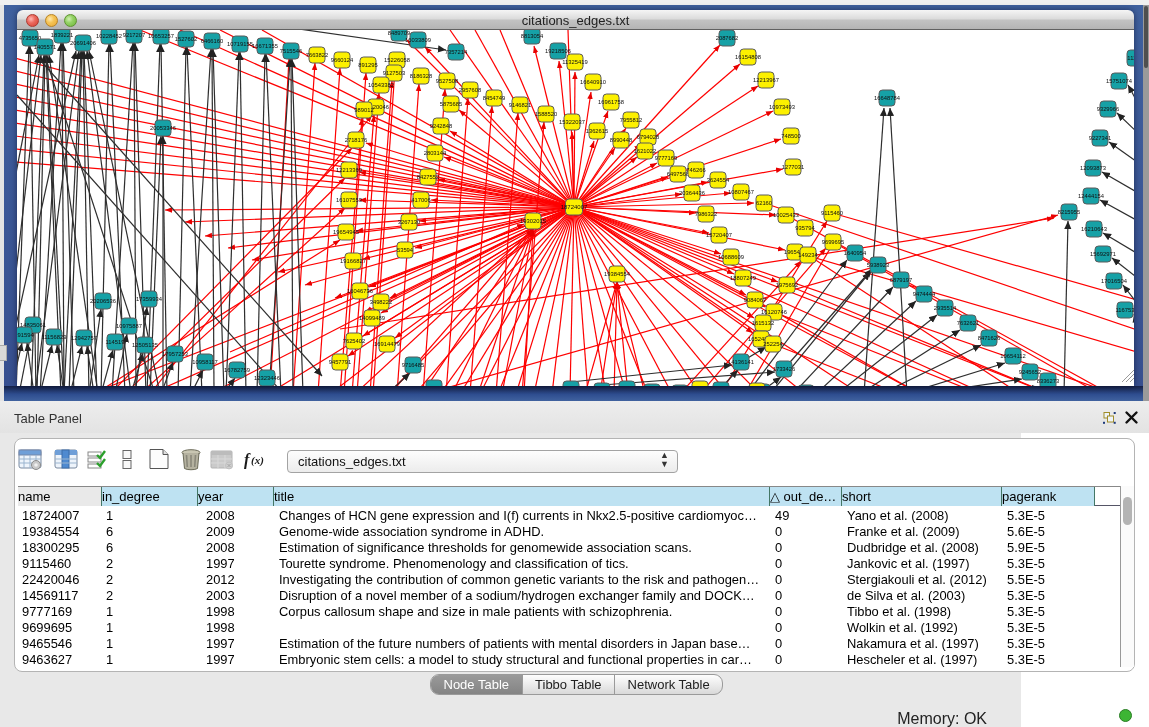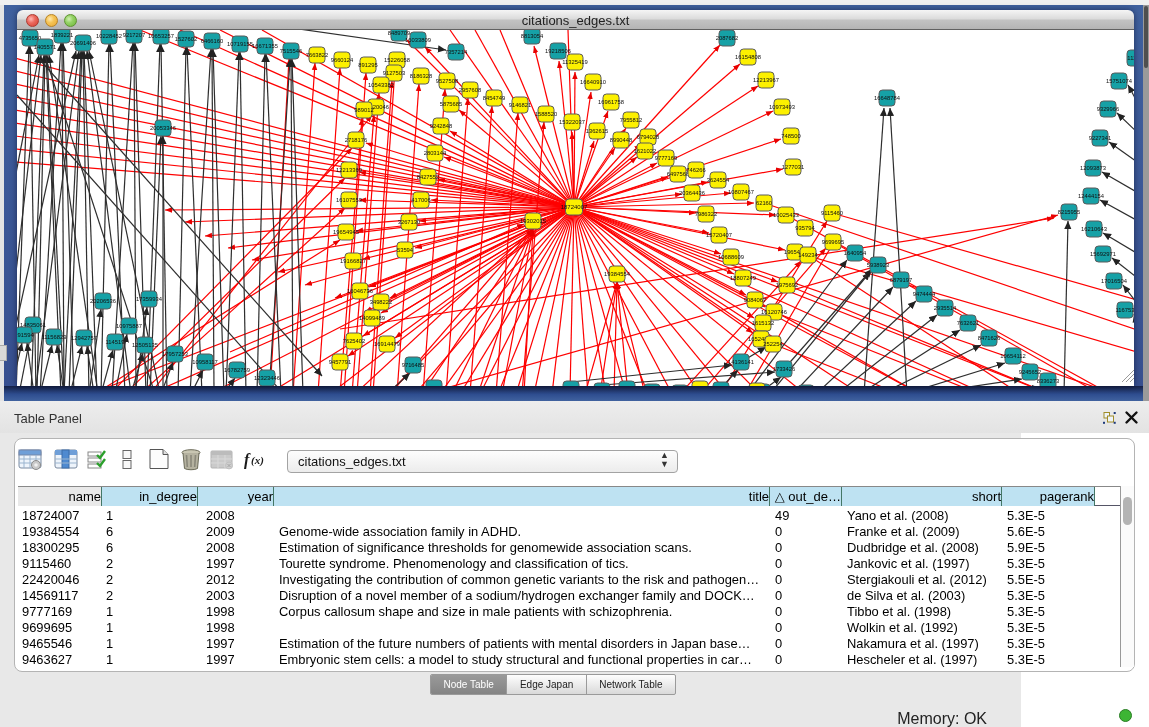--- a/index.html
+++ b/index.html
@@ -23,31 +23,31 @@
 #panelhead{position:absolute;left:0;top:401px;width:1149px;height:32px;background:linear-gradient(#ededed,#e3e3e3)}
 #panelhead span{position:absolute;left:14px;top:10px;font-size:13px;color:#333}
 #floatico{position:absolute;left:1103px;top:412px;width:13px;height:12px}
 #closeico{position:absolute;left:1124px;top:410px;width:15px;height:15px}
 #panel{position:absolute;left:14px;top:438px;width:1121px;height:234px;background:#fff;border:1px solid #b4b4b4;border-radius:8px;overflow:hidden}
 #toolbar{position:absolute;left:14px;top:438px;width:1121px;height:47px;background:#f4f4f4;border-radius:8px 8px 0 0}
 #dropdown{position:absolute;left:287px;top:450px;width:391px;height:23px;background:linear-gradient(#fdfdfd,#ececec);border:1px solid #a3a3a3;border-radius:4px;font-size:13px;color:#111;line-height:21px;padding-left:10px}
 #ddarrows{position:absolute;left:660px;top:451px;font-size:9px;color:#333;line-height:9px;text-align:center}
 
 #thead{position:absolute;left:18px;top:486px;width:1102px;height:20px;font-size:13px;color:#000;border-top:1px solid #888;border-bottom:1px solid #556}
-.th{position:absolute;top:0;height:19px;background:#bee2f2;border-right:1px solid #476;text-align:right;line-height:19px}
+.th{position:absolute;top:0;height:19px;background:#bee2f2;border-right:1px solid #476;text-align:left;line-height:19px}
 #tbody{position:absolute;left:18px;top:508px;width:1102px;height:160px;font-size:12.9px;color:#000}
 .tr{position:relative;height:16px;white-space:nowrap}
 .c{position:absolute;top:0;overflow:hidden;line-height:15px}
 .c0{left:4px;width:80px}.c1{left:88px;width:92px}.c2{left:188px;width:72px}
 .c3{left:261px;width:491px}.c4{left:757px;width:68px}.c5{left:829px;width:156px}
 .c6{left:989px;width:88px}
 #vscroll{position:absolute;left:1120px;top:486px;width:14px;height:181px;background:#fbfbfb;border-left:1px solid #999}
 #vthumb{position:absolute;left:1123px;top:497px;width:9px;height:28px;background:#b4b4b4;border-radius:5px}
 
-#tabs{position:absolute;left:430px;top:674px;height:21px;display:flex;border:1px solid #9a9a9a;border-radius:2px;overflow:hidden;font-size:10px;background:linear-gradient(#fefefe,#d9d9d9)}
+#tabs{position:absolute;left:430px;top:674px;height:21px;display:flex;border:1px solid #9a9a9a;border-radius:9px;overflow:hidden;font-size:13px;background:linear-gradient(#fefefe,#d9d9d9)}
 #tabs div{padding:0 12.5px;line-height:20px;color:#222;border-right:1px solid #9a9a9a}
 #tabs div:last-child{border-right:none}
 #tabs .sel{background:linear-gradient(#9a9a9a,#848484);color:#fff}
 #mem{position:absolute;right:34px;top:710px;font-size:16px;color:#222}
 #memdot{position:absolute;left:1119px;top:709px;width:13px;height:13px;border-radius:50%;background:#3db534;border:1px solid #2a7d24}
 </style></head><body>
 <div id="app">
   <div id="topstrip"></div>
   <div id="leftstrip"></div>
   <div id="desk"></div>
@@ -695,29 +695,30 @@
     <span class="th" style="left:256px;width:496px">title</span>
     <span class="th" style="left:752px;width:72px">△ out_de…</span>
     <span class="th" style="left:824px;width:160px">short</span>
     <span class="th" style="left:984px;width:93px">pagerank</span>
   </div>
   <div id="tbody">
 <div class="tr">
         <span class="c c0">18724007</span>
         <span class="c c1">1</span>
         <span class="c c2">2008</span>
+        <span class="c c3">Changes of HCN gene expression and I(f) currents in Nkx2.5-positive cardiomyoc…</span>
         <span class="c c4">49</span>
         <span class="c c5">Yano et al. (2008)</span>
         <span class="c c6">5.3E-5</span>
       </div>
 <div class="tr">
         <span class="c c0">19384554</span>
         <span class="c c1">6</span>
         <span class="c c2">2009</span>
-        <span class="c c3">Genome-wide association family in ADHD.</span>
+        <span class="c c3">Genome-wide association syndrome in ADHD.</span>
         <span class="c c4">0</span>
         <span class="c c5">Franke et al. (2009)</span>
         <span class="c c6">5.6E-5</span>
       </div>
 <div class="tr">
         <span class="c c0">18300295</span>
         <span class="c c1">6</span>
         <span class="c c2">2008</span>
         <span class="c c3">Estimation of significance thresholds for genomewide association scans.</span>
         <span class="c c4">0</span>
@@ -784,18 +785,18 @@
         <span class="c c3">Embryonic stem cells: a model to study structural and functional properties in car…</span>
         <span class="c c4">0</span>
         <span class="c c5">Hescheler et al. (1997)</span>
         <span class="c c6">5.3E-5</span>
       </div>
   </div>
   <div id="vscroll"></div>
     <div id="vthumb"></div>
   <div id="tabs">
       <div class="sel">Node Table</div>
-      <div>Edge Japan</div>
+      <div>Tibbo Table</div>
       <div>Network Table</div>
     </div>
   <div id="mem">Memory: OK</div>
     <div id="memdot"></div>
 </div>
 
 </body></html>

